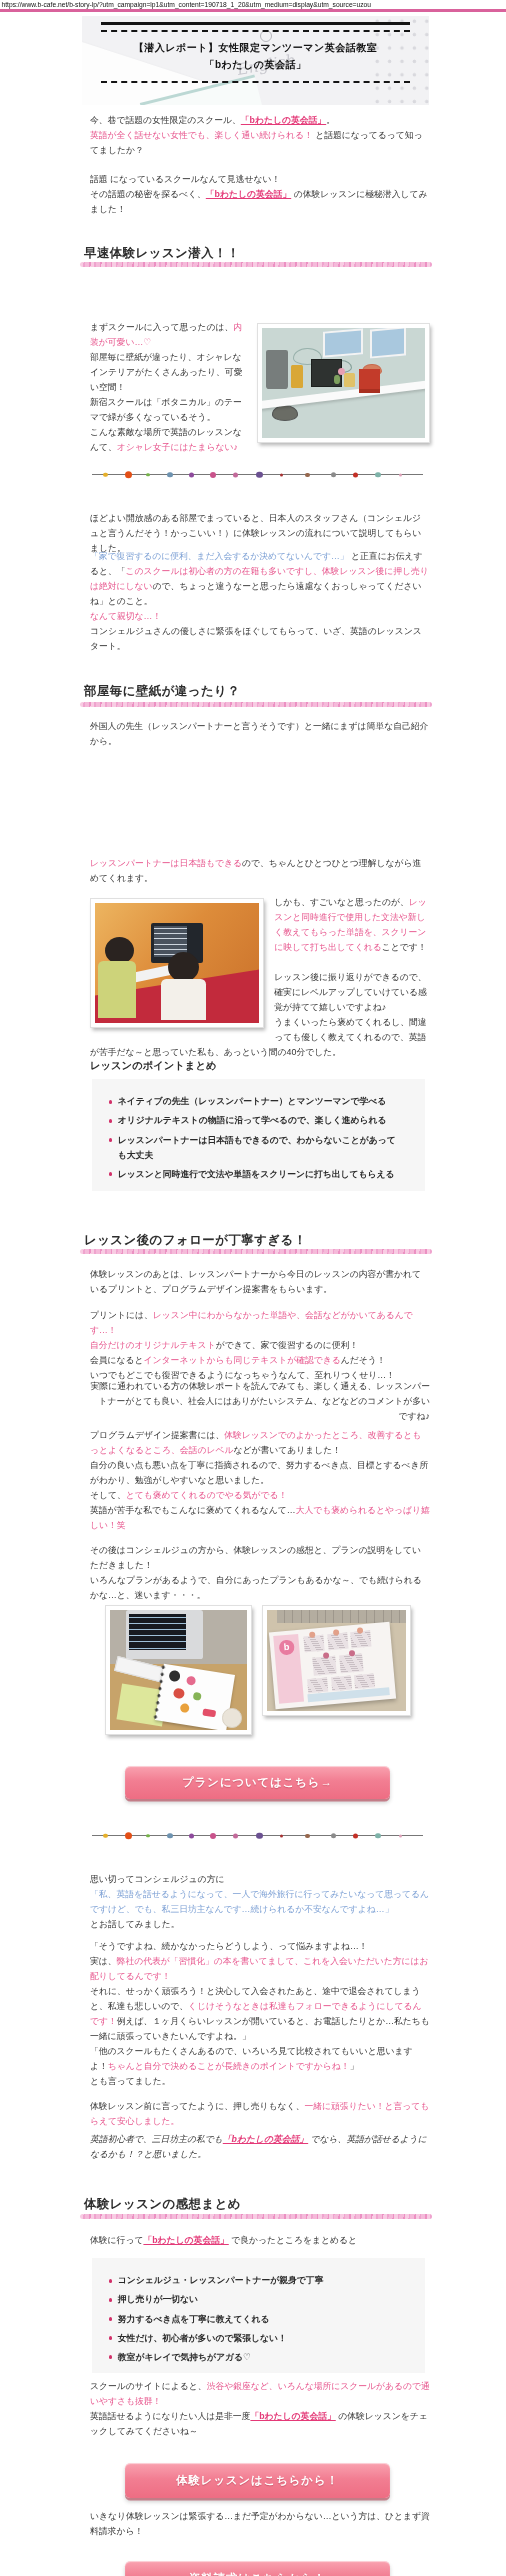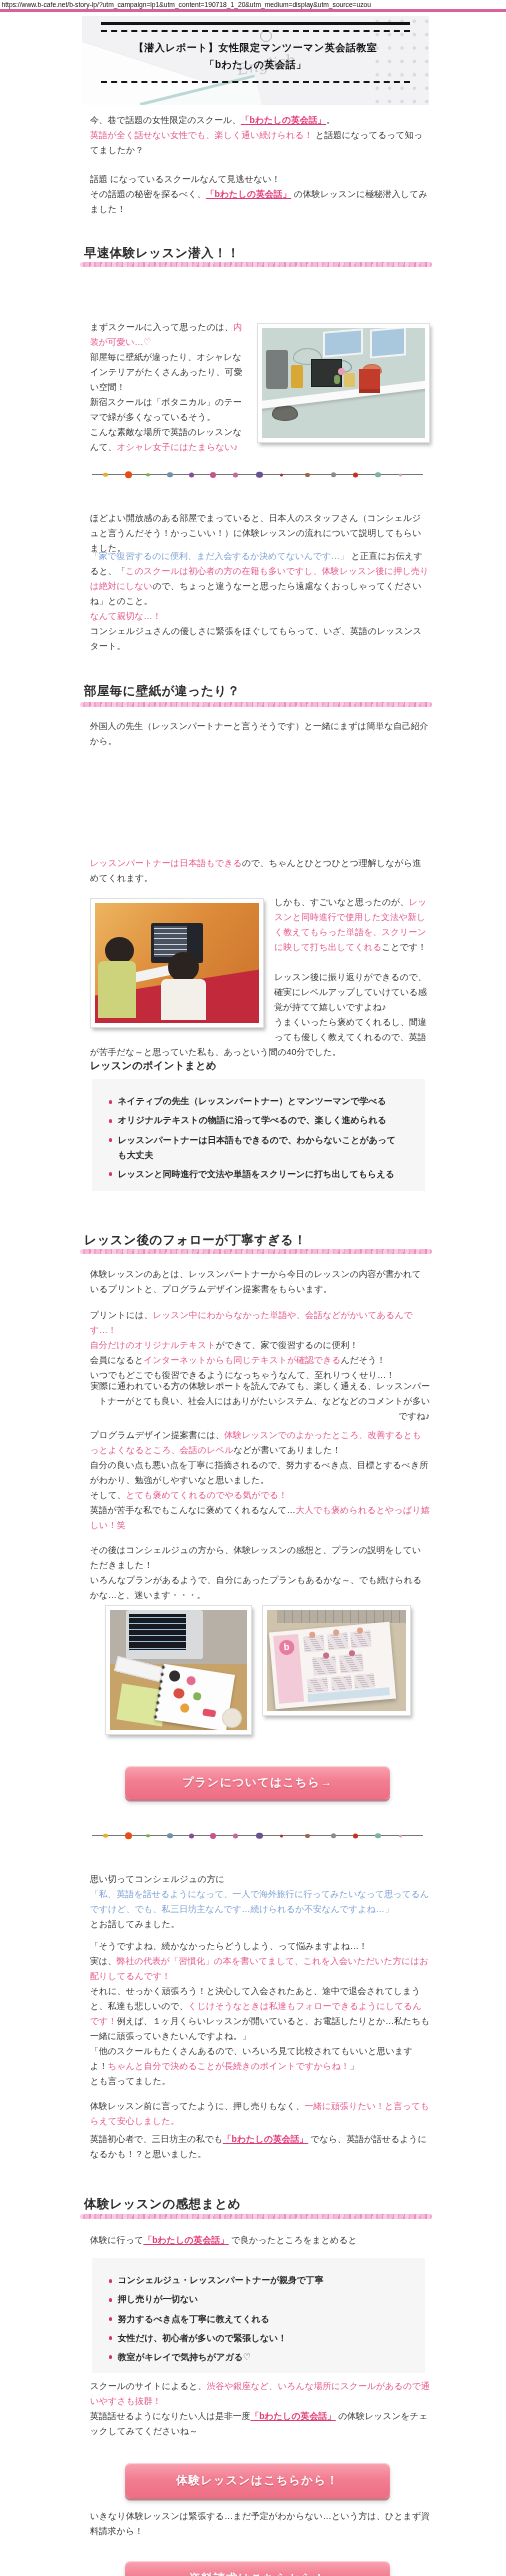--- a/index.html
+++ b/index.html
@@ -303,21 +303,21 @@
 
   <div class="para" style="top:1872px;"><span>思い切ってコンシェルジュの方に
 </span><span class="c-blue">「私、英語を話せるようになって、一人で海外旅行に行ってみたいなって思ってるんですけど、でも、私三日坊主なんです…続けられるか不安なんですよね…」</span><span>
 とお話してみました。</span></div>
   <div class="para" style="top:1939px;"><span>「そうですよね、続かなかったらどうしよう、って悩みますよね…！
 実は、</span><span class="c-pink">弊社の代表が「習慣化」の本を書いてまして、これを入会いただいた方にはお配りしてるんです！</span><span>
 それに、せっかく頑張ろう！と決心して入会されたあと、途中で退会されてしまうと、私達も悲しいので、</span><span class="c-pink">くじけそうなときは私達もフォローできるようにしてるんです！</span><span>例えば、１ヶ月くらいレッスンが開いていると、お電話したりとか…私たちも一緒に頑張っていきたいんですよね。」
 「他のスクールもたくさんあるので、いろいろ見て比較されてもいいと思いますよ！</span><span class="c-pink">ちゃんと自分で決めることが長続きのポイントですからね！</span><span>」
 とも言ってました。</span></div>
   <div class="para" style="top:2099px;"><span>体験レッスン前に言ってたように、押し売りもなく、</span><span class="c-pink">一緒に頑張りたい！と言ってもらえて安心しました。</span></div>
-  <div class="para" style="top:2132px;"><span>英語初心者で、三日坊主の私でも</span><a href="#" class="c-link">「bわたしの英会話」</a><span> でなら、英語が話せるようになるかも！？と思いました。</span></div>
+  <div class="para" style="top:2132px;font-style:italic;"><span>英語初心者で、三日坊主の私でも</span><a href="#" class="c-link">「bわたしの英会話」</a><span> でなら、英語が話せるようになるかも！？と思いました。</span></div>
 
   <div class="h2" style="top:2196px;">体験レッスンの感想まとめ</div>
   <div class="scribble" style="top:2214px;"></div>
 
   <div class="para" style="top:2233px;"><span>体験に行って</span><a href="#" class="c-link">「bわたしの英会話」</a><span> で良かったところをまとめると</span></div>
 
   <div class="pointsbox" style="top:2258px;height:115px;">
     <ul>
       <li>コンシェルジュ・レッスンパートナーが親身で丁寧</li>
       <li>押し売りが一切ない</li>

